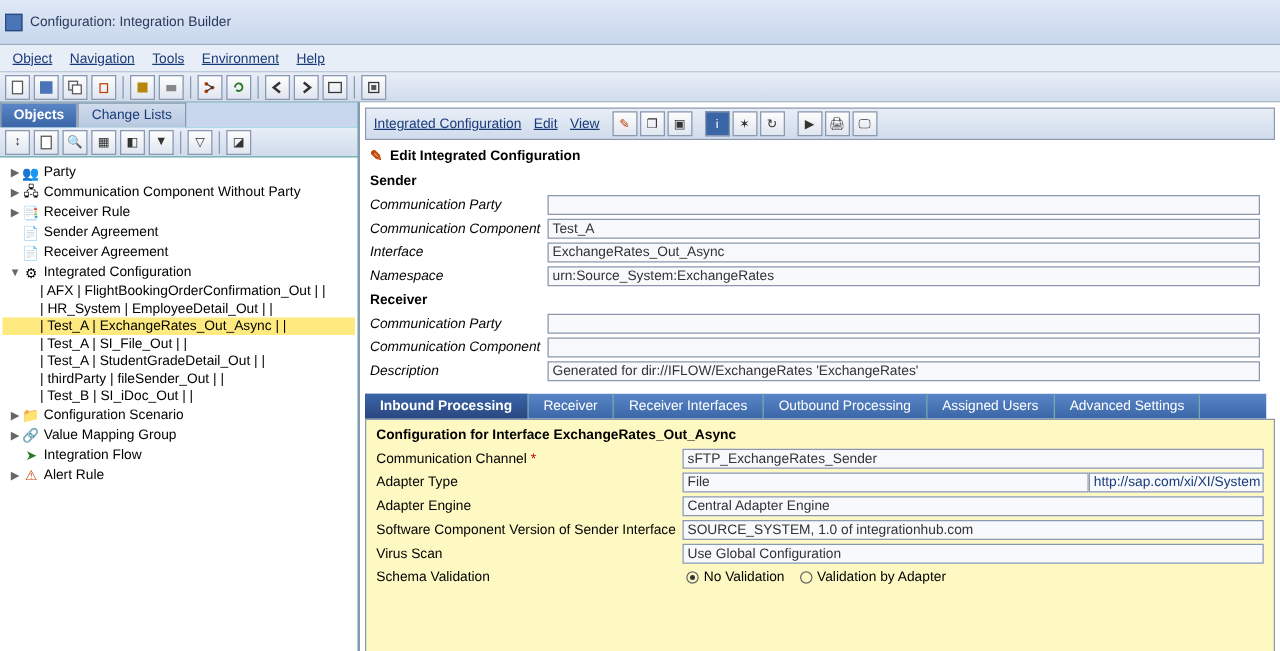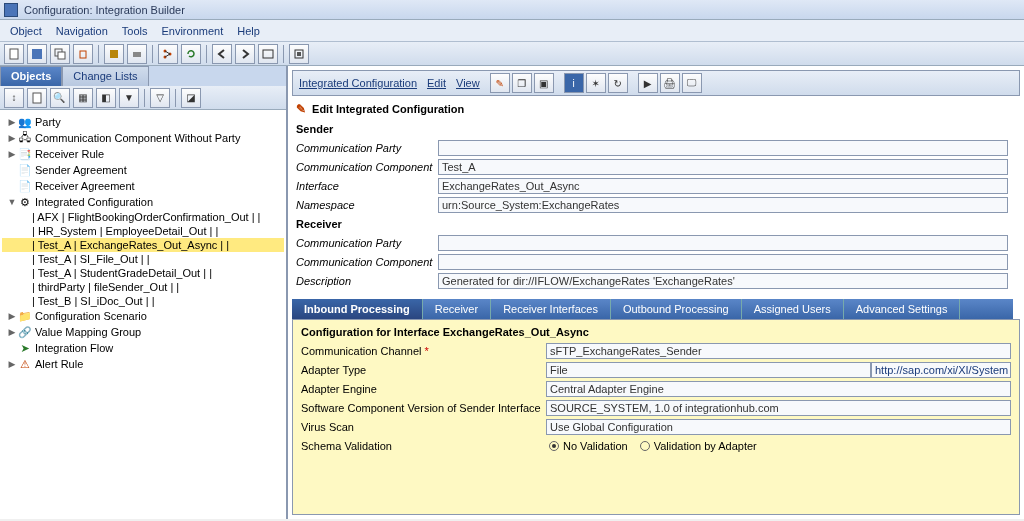--- a/index.html
+++ b/index.html
@@ -1,20 +1,20 @@
 <!DOCTYPE html>
 <html><head>
 <meta charset="utf-8">
 <style>
   * { box-sizing: border-box; margin: 0; padding: 0; font-family: Tahoma, Arial, sans-serif; font-size: 11px; }
   body { background: #f0f0f0; width: 1024px; height: 521px; overflow: hidden; }
-  .titlebar { height: 20px; background: linear-gradient(#dfe8f6,#c8d7ed); display: flex; align-items: center; padding: 0 4px; border-bottom: 1px solid #9ab; color: #2a3a5a; }
+  .titlebar { height: 36px; background: linear-gradient(#dfe8f6,#c8d7ed); display: flex; align-items: center; padding: 0 4px; border-bottom: 1px solid #9ab; color: #2a3a5a; }
   .titlebar .sap-icon { width: 14px; height: 14px; background: #4a74b8; margin-right: 6px; border:1px solid #2a4a7a;}
   .menubar { height: 22px; background: #e8eef7; display: flex; align-items: center; gap: 14px; padding: 0 10px; border-bottom: 1px solid #b0bed0; }
-  .menubar span { color: #1a3b7a; cursor: pointer; }
+  .menubar span { color: #1a3b7a; text-decoration: underline; cursor: pointer; }
   .toolbar, .tree-toolbar { height: 24px; background: linear-gradient(#e8eef7,#d0dcec); display:flex; align-items:center; gap:3px; padding:0 4px; border-bottom:1px solid #9ab; }
   .tbtn { width: 20px; height: 20px; border: 1px solid #8a98b0; background: linear-gradient(#fdfdfd,#e0e6f0); display:flex; align-items:center; justify-content:center; font-size:10px; color:#333;}
   .tbtn svg { width:12px; height:12px; }
   .tsep { width:1px; height:18px; background:#8a98b0; margin:0 2px;}
   .main { display:flex; height: calc(521px - 68px); }
   .left { width: 288px; background:#14b8a6; border-right:2px solid #8a98b0; display:flex; flex-direction:column; }
   .tabs { display:flex; height:20px; background:#c8d7ed; }
   .tab { padding:3px 10px; border:1px solid #8a98b0; border-bottom:none; background:linear-gradient(#d0dcec,#b8c8e0); color:#1a3b7a; cursor:pointer;}
   .tab.active { background:linear-gradient(#5a86c8,#3a66a8); color:#fff; font-weight:bold;}
   .tree-toolbar { background: linear-gradient(#e8eef7,#d0dcec); }

